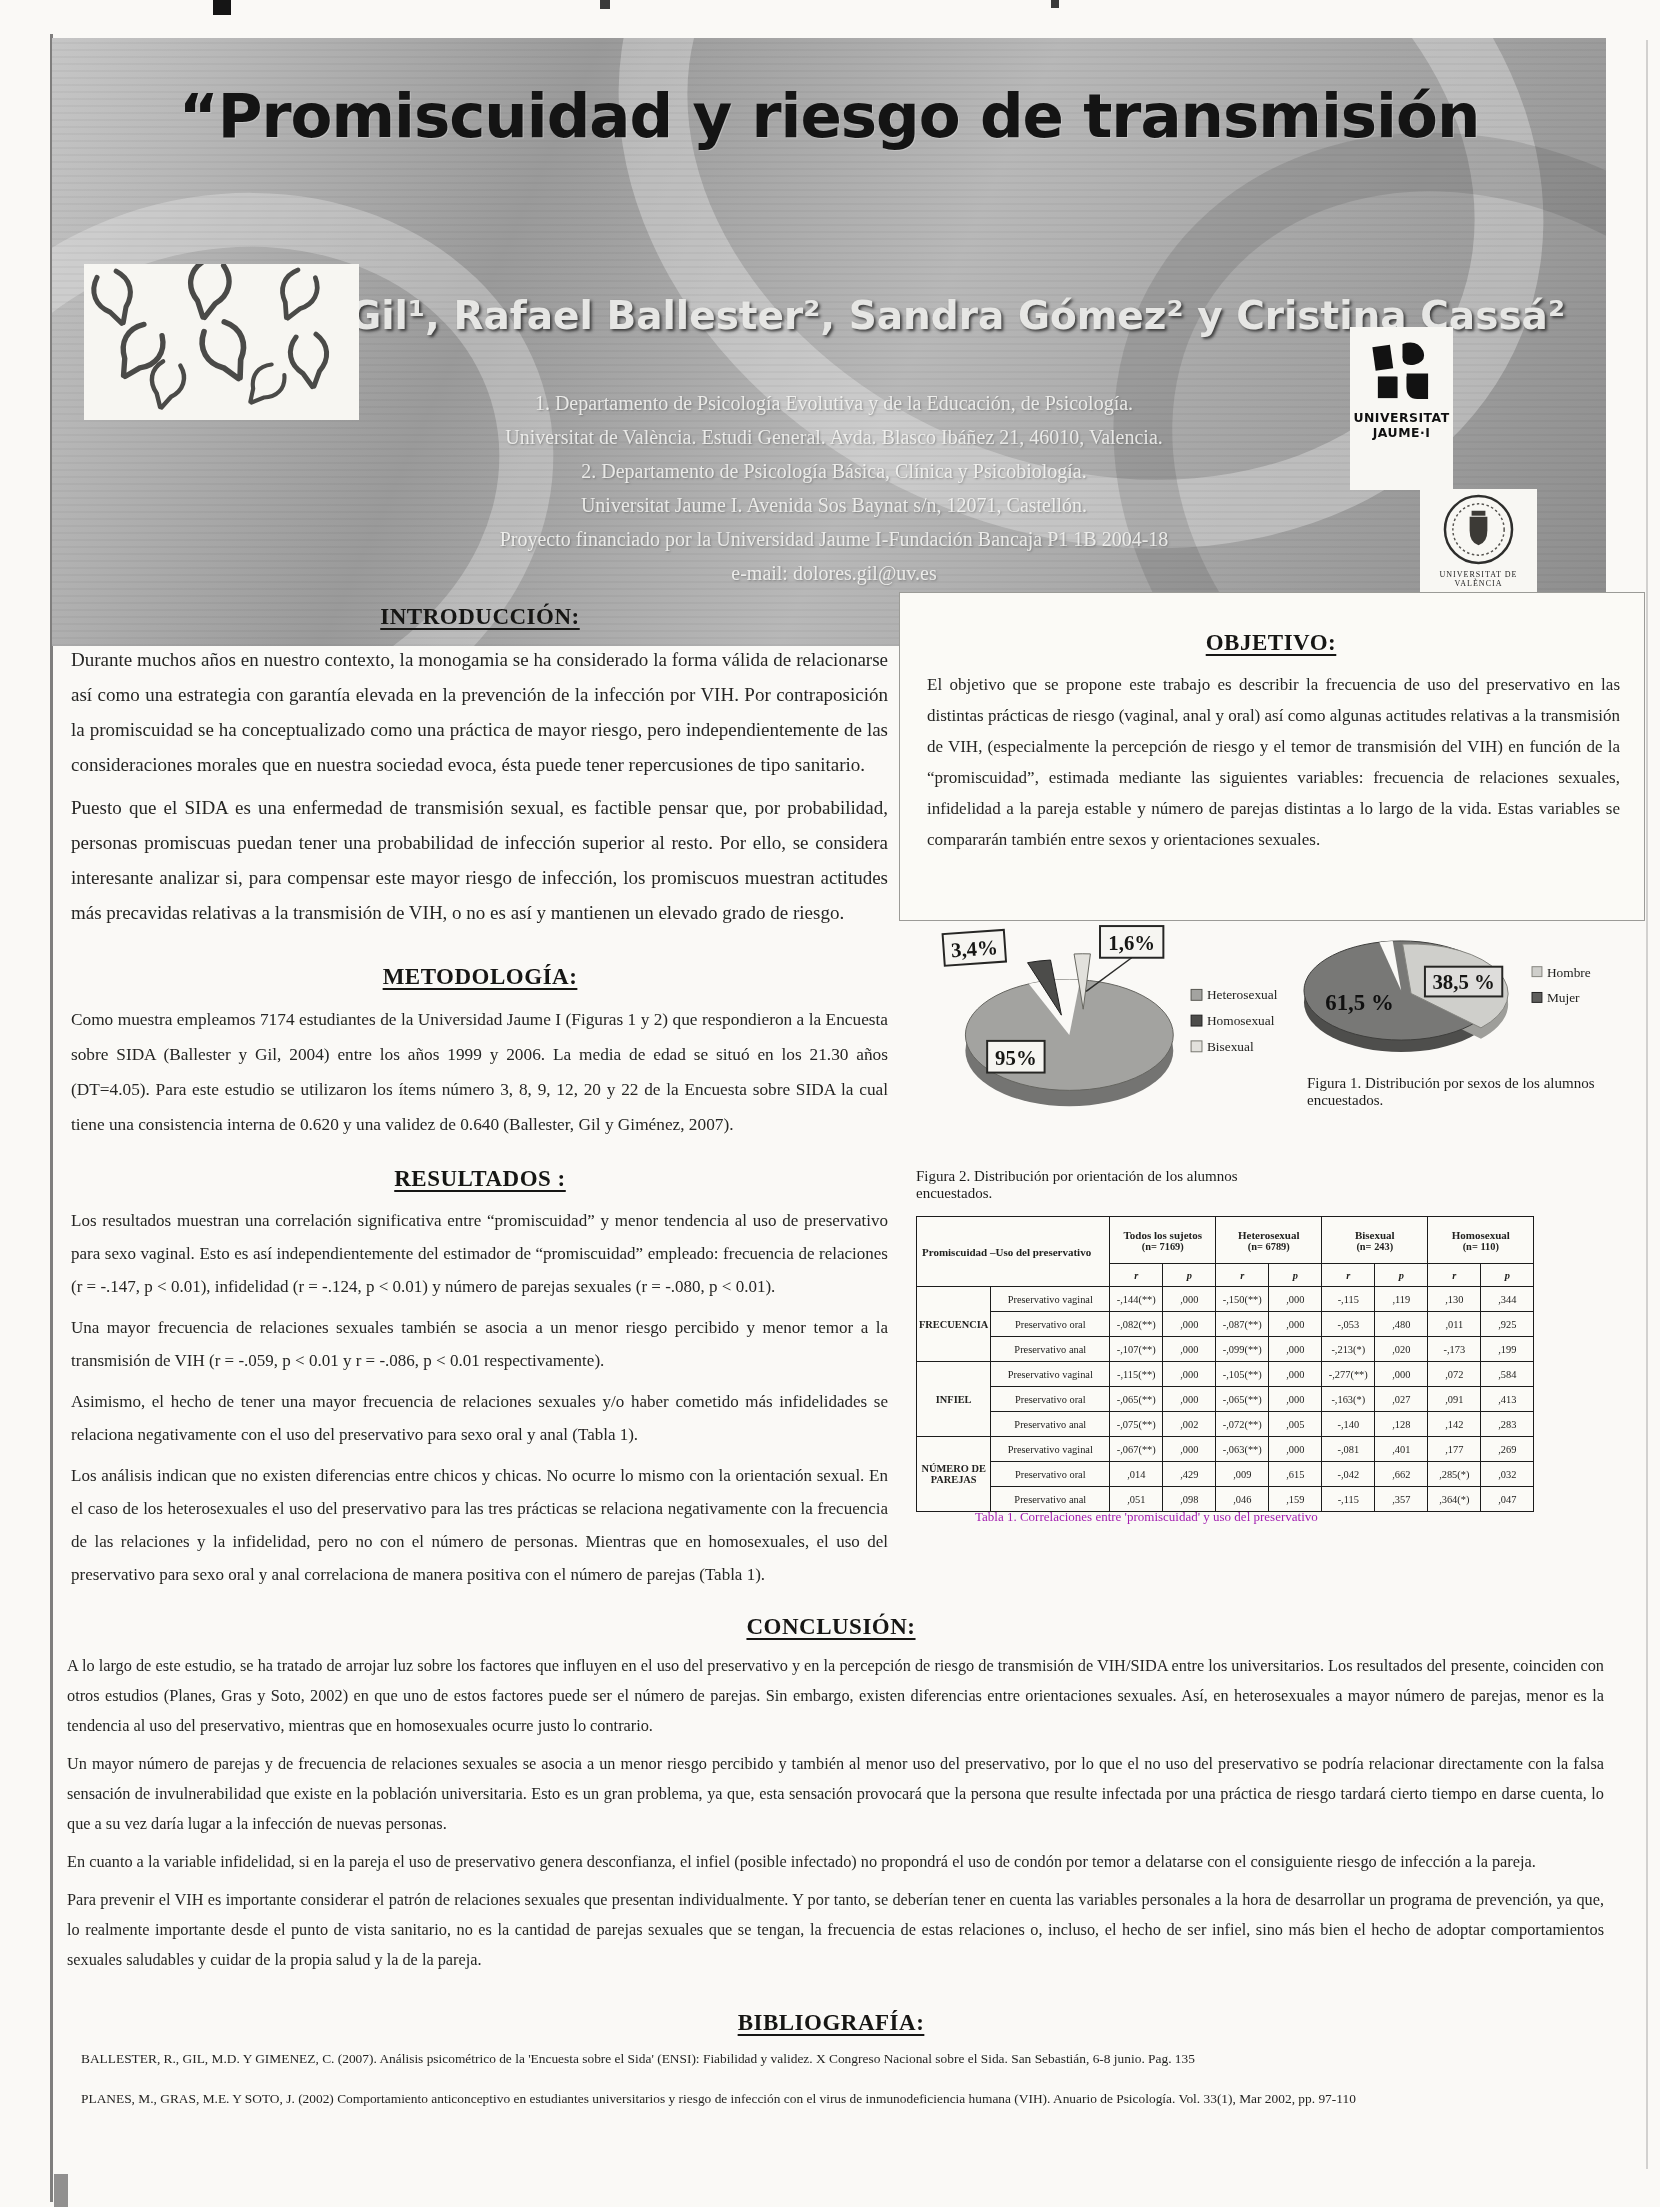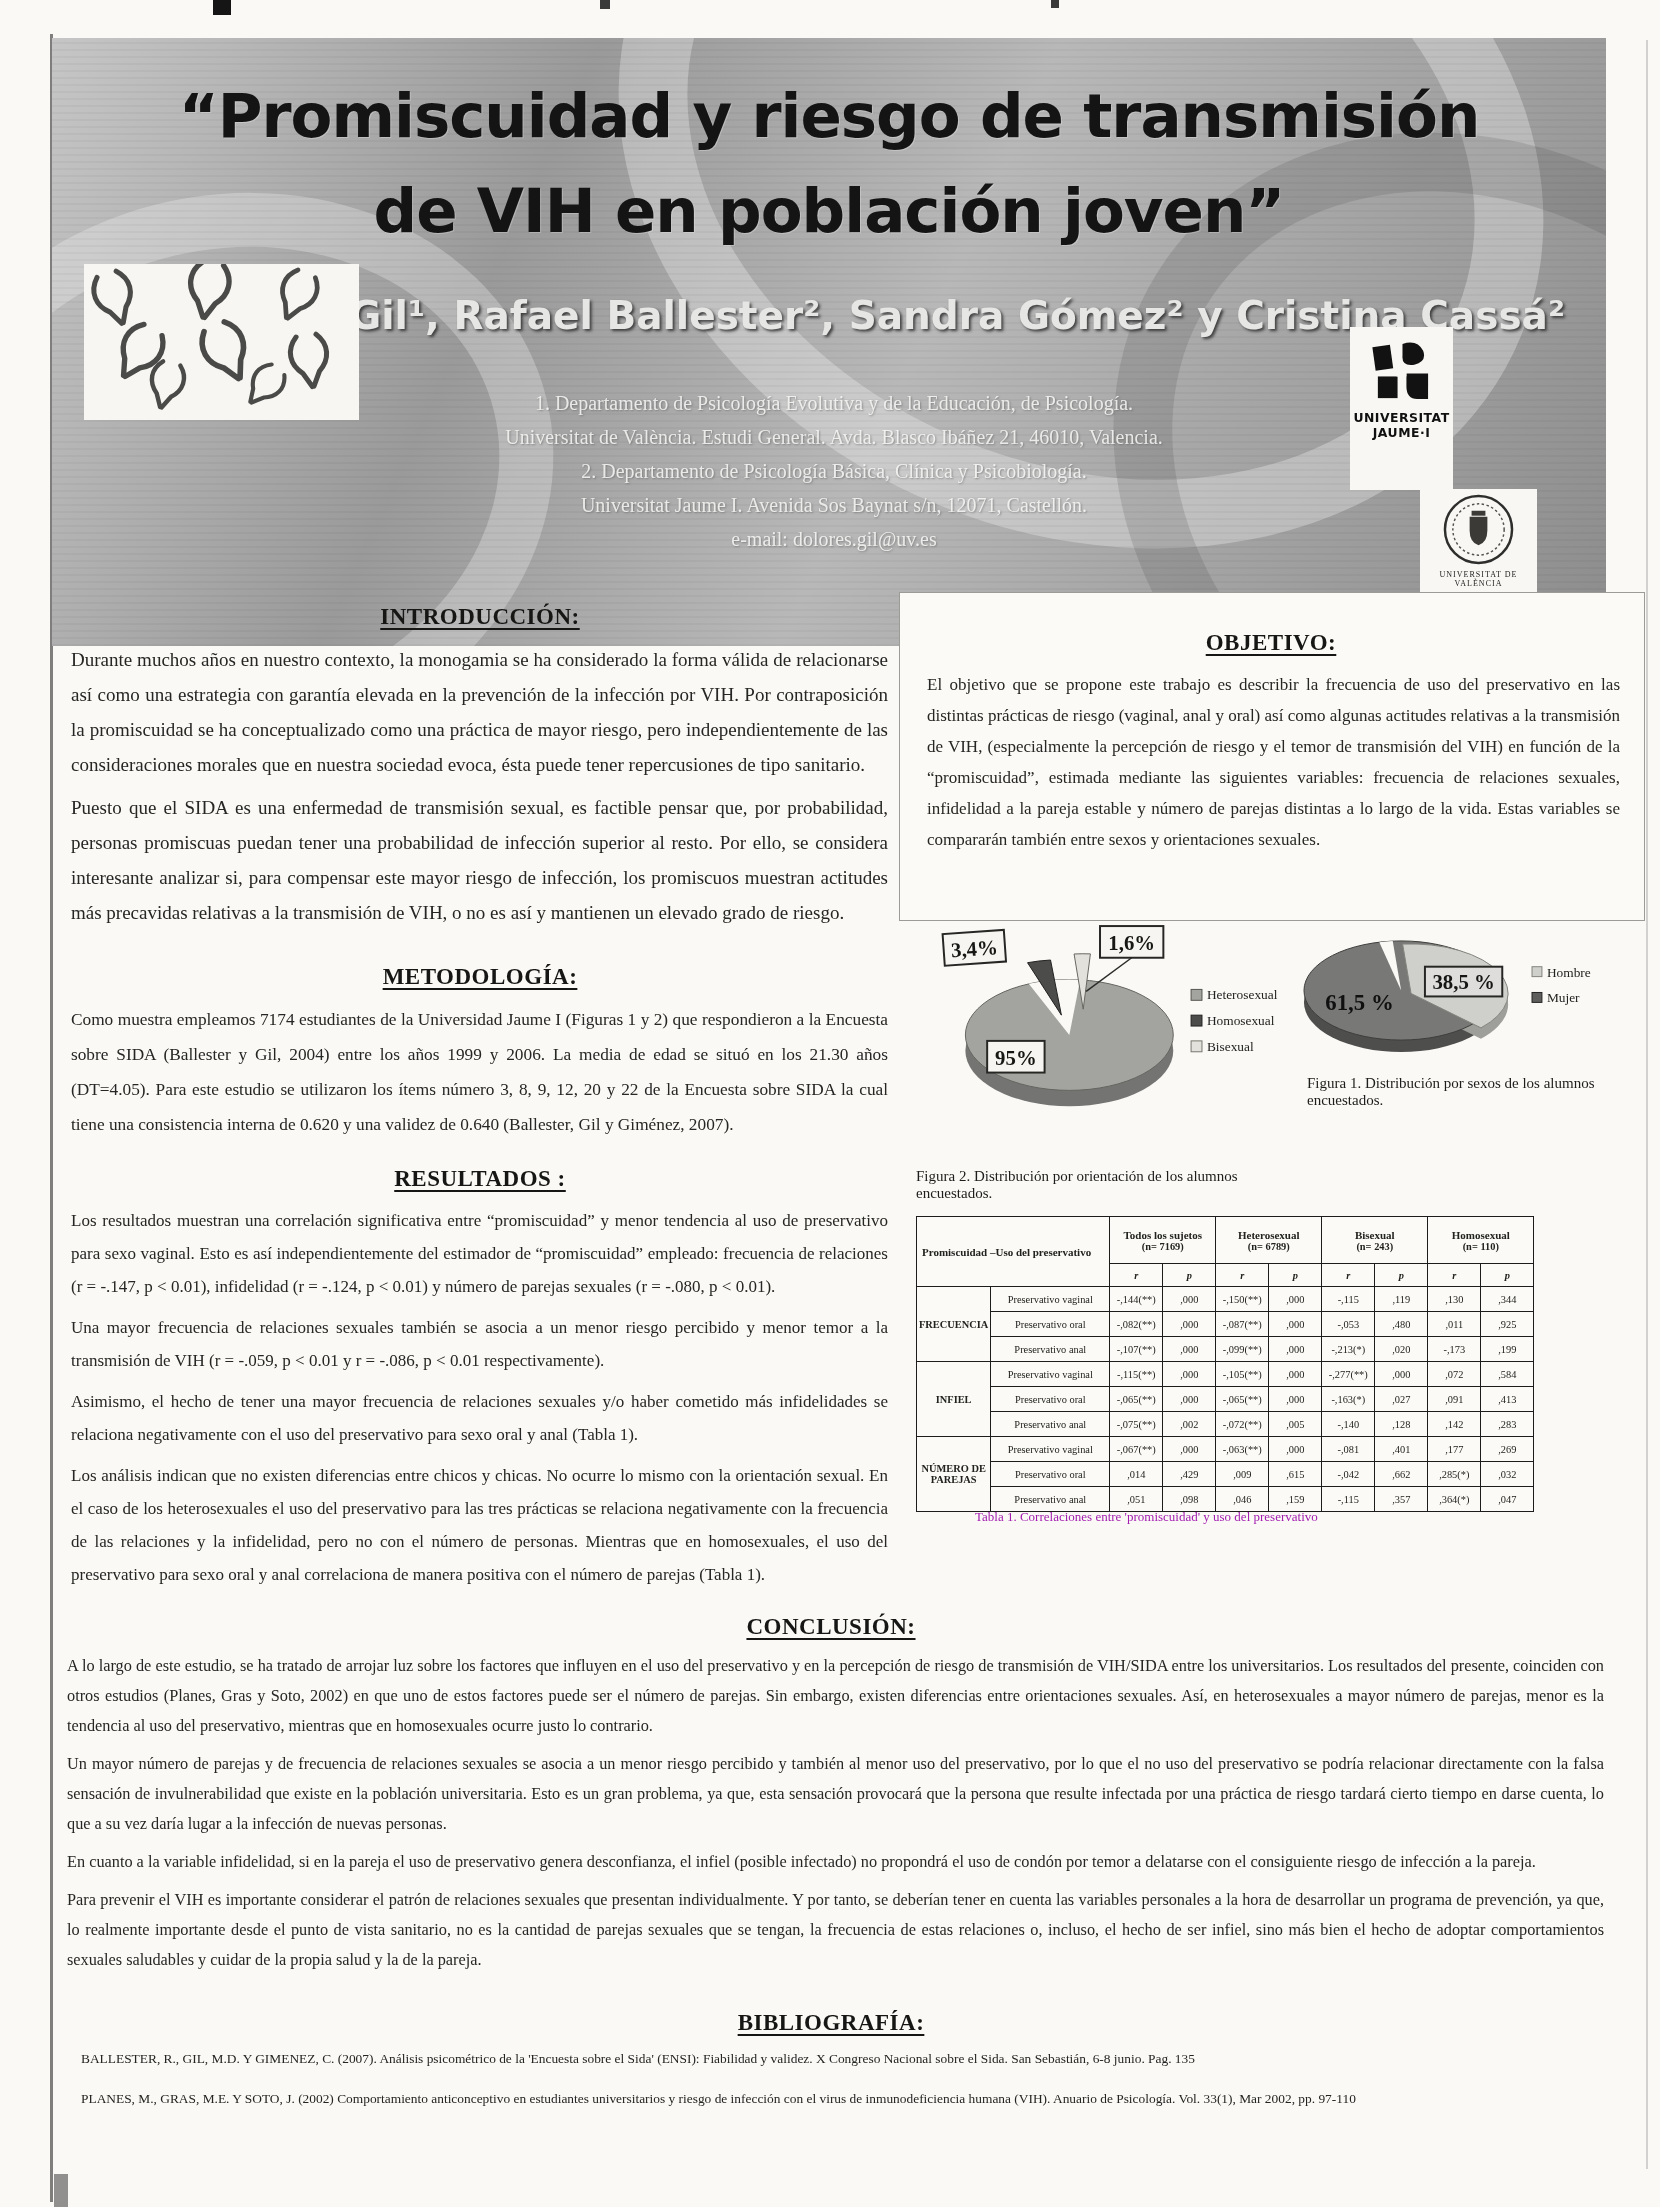--- a/index.html
+++ b/index.html
@@ -86,21 +86,20 @@
   <div class="top-mark2"></div>
   <div class="top-mark3"></div>
   <div class="bottom-mark"></div>
 
   <div class="header">
     <div class="swirl sw1"></div>
     <div class="swirl sw2"></div>
     <div class="swirl sw3"></div>
     <div class="streaks"></div>
     <div class="title-line tl1">“Promiscuidad y riesgo de transmisión</div>
-    <div class="title-line tl2">de VIH en población joven”</div>
     <div class="authors">Mª Dolores Gil¹, Rafael Ballester², Sandra Gómez² y Cristina Cassá²</div>
 
     <div class="ribbons">
       <svg width="275" height="156" viewBox="0 0 278 158">
         <defs>
           <g id="rb">
             <path d="M16 2 C2 16 4 34 18 46 L27 63 M40 2 C54 16 52 34 38 46 L29 63" stroke="#4a4a48" stroke-width="6" fill="none" stroke-linecap="round"></path>
           </g>
         </defs>
         <use href="#rb" transform="translate(8,6) rotate(-18 28 32) scale(.85)"></use>
@@ -112,20 +111,21 @@
         <use href="#rb" transform="translate(60,100) rotate(14 28 32) scale(.75)"></use>
         <use href="#rb" transform="translate(155,104) rotate(40 28 32) scale(.7)"></use>
       </svg>
     </div>
 
     <div class="affils">
       <div class="affil">1. Departamento de Psicología Evolutiva y de la Educación, de Psicología.</div>
       <div class="affil">Universitat de València. Estudi General. Avda. Blasco Ibáñez 21, 46010, Valencia.</div>
       <div class="affil">2. Departamento de Psicología Básica, Clínica y Psicobiología.</div>
       <div class="affil">Universitat Jaume I. Avenida Sos Baynat s/n, 12071, Castellón.</div>
+      <div class="affil">Proyecto financiado por la Universidad Jaume I-Fundación Bancaja P1 1B 2004-18</div>
       <div class="affil">e-mail: dolores.gil@uv.es</div>
     </div>
 
     <div class="logo-box logo-jaume">
       <svg width="65" height="65" viewBox="0 0 66 66">
         <rect x="5" y="5" width="18" height="24" fill="#121212" transform="rotate(-8 14 17)"></rect>
         <path d="M34 3 q15 -5 21 7 q4 11 -9 14 q-13 2 -12 -9 z" fill="#121212"></path>
         <rect x="9" y="36" width="20" height="22" fill="#121212"></rect>
         <path d="M38 33 h22 v26 h-11 q-11 0 -11 -13 z" fill="#121212"></path>
         <rect x="28" y="26" width="10" height="10" fill="#f8f7f3"></rect>

